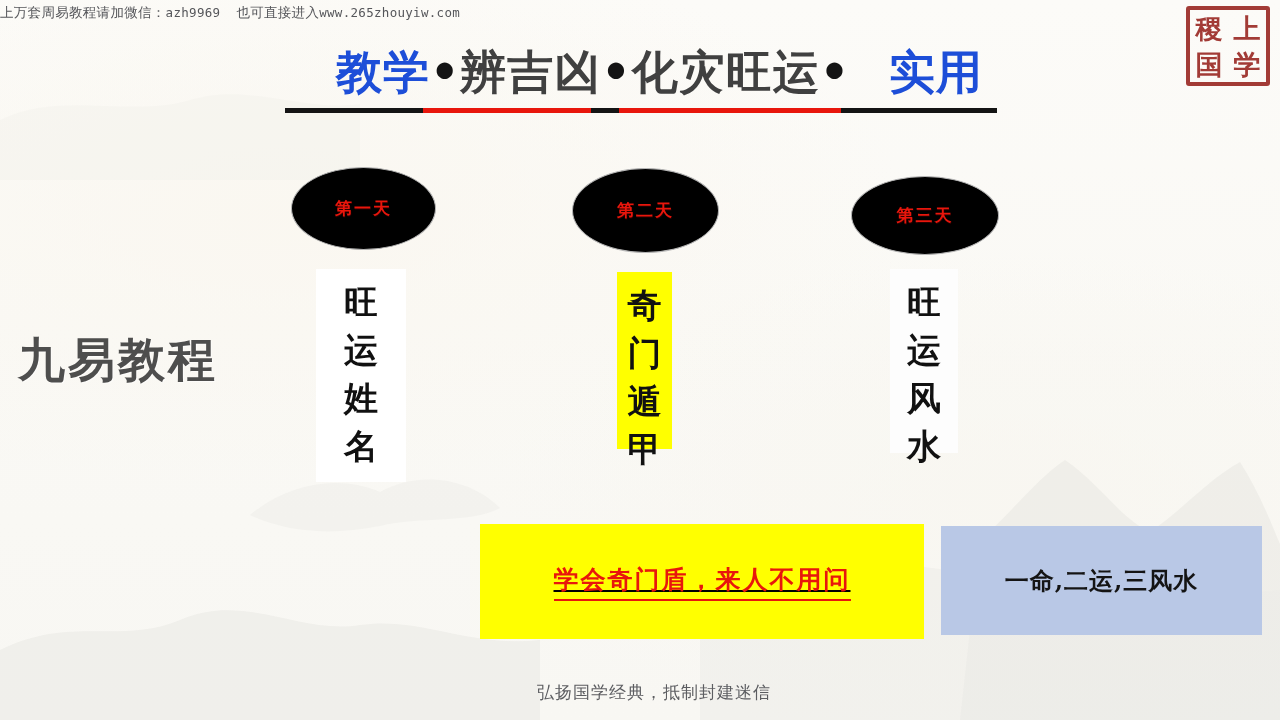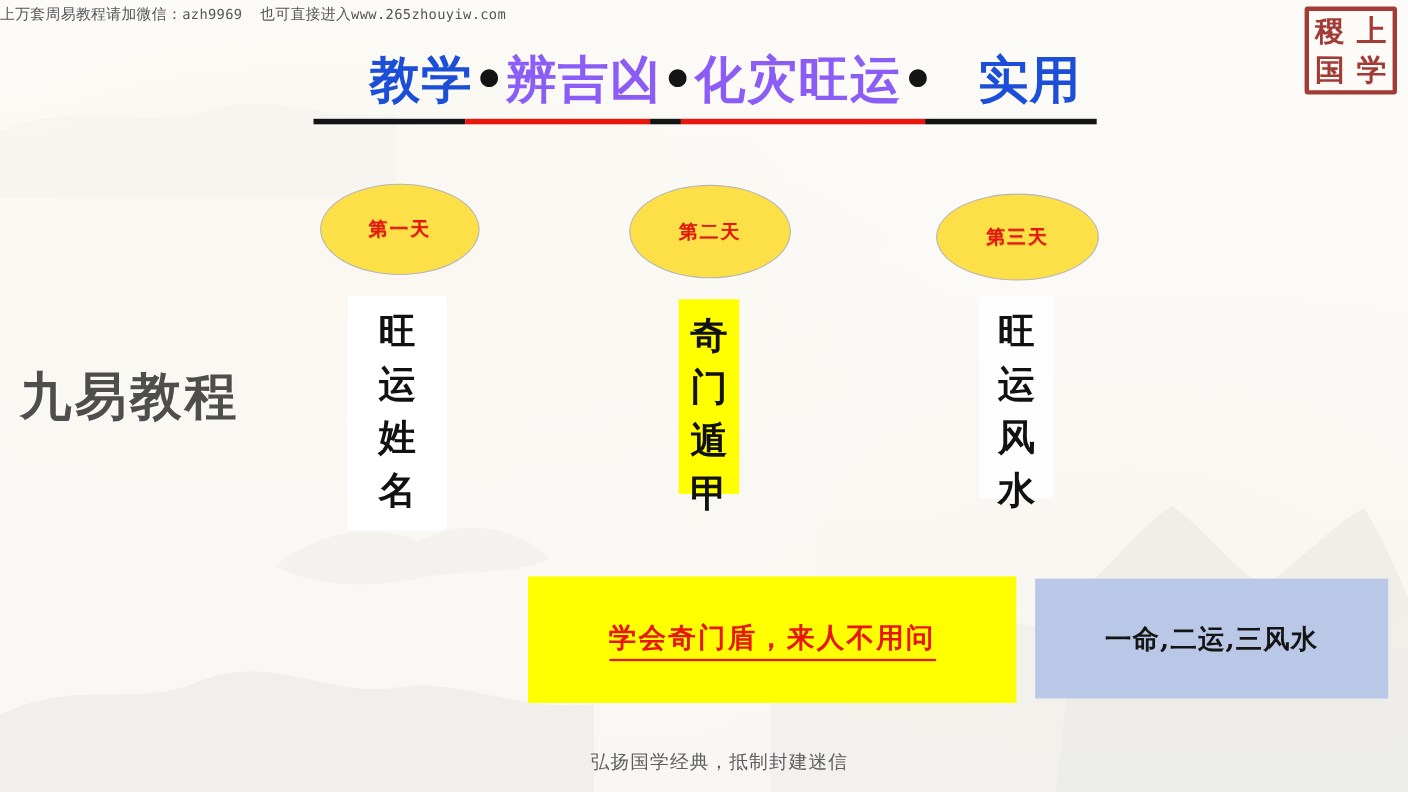--- a/index.html
+++ b/index.html
@@ -113,42 +113,42 @@
     white-space: nowrap;
   }
   .headline .hl-text {
     font-family: "DejaVu Serif", "Liberation Serif", serif;
     font-weight: bold;
     font-size: 46px;
     line-height: 1.05;
     letter-spacing: 1px;
   }
   .hl-black { color: #1d4ed8; margin-left: 39px; }
-  .hl-red   { color: #8b5cf6; }
+  .hl-red   { color: #404040; }
   .hl-dot   { color: #141414; font-size: 40px; }
 
   .headline-rule {
     position: absolute;
     top: 108px;
     left: 285px;
     width: 712px;
     height: 5px;
     display: flex;
   }
   .headline-rule i { display: block; height: 100%; }
   .hr-b1 { width: 138px; background: #141414; }
   .hr-r1 { width: 168px; background: #e8160c; }
   .hr-b2 { width: 28px;  background: #141414; }
   .hr-r2 { width: 222px; background: #e8160c; }
   .hr-b3 { width: 156px; background: #141414; }
 
   
   .day-bubble {
     position: absolute;
-    background: #fde047;
+    background: #000000;
     border: 1px solid #b6b6b6;
     border-radius: 50%;
     display: flex;
     align-items: center;
     justify-content: center;
   }
   .day-bubble span {
     font-family: "DejaVu Serif", "Liberation Serif", serif;
     font-weight: bold;
     font-size: 17px;
@@ -220,20 +220,21 @@
     color: #131313;
     letter-spacing: 2px;
     line-height: 1.55;
   }
   #panel-left .line.l1 { margin-left: -6px; }
   #panel-left .line.l2 { margin-left: 14px; }
 
   #panel-mid {
     left: 480px; top: 524px; width: 444px; height: 115px;
     background: #ffff00;
+    text-decoration: underline;
   }
   #panel-mid .line {
     font-size: 25px;
     color: #e8160c;
     letter-spacing: 2px;
     padding-bottom: 3px;
     border-bottom: 2px solid #e8160c;
   }
 
   #panel-right {

